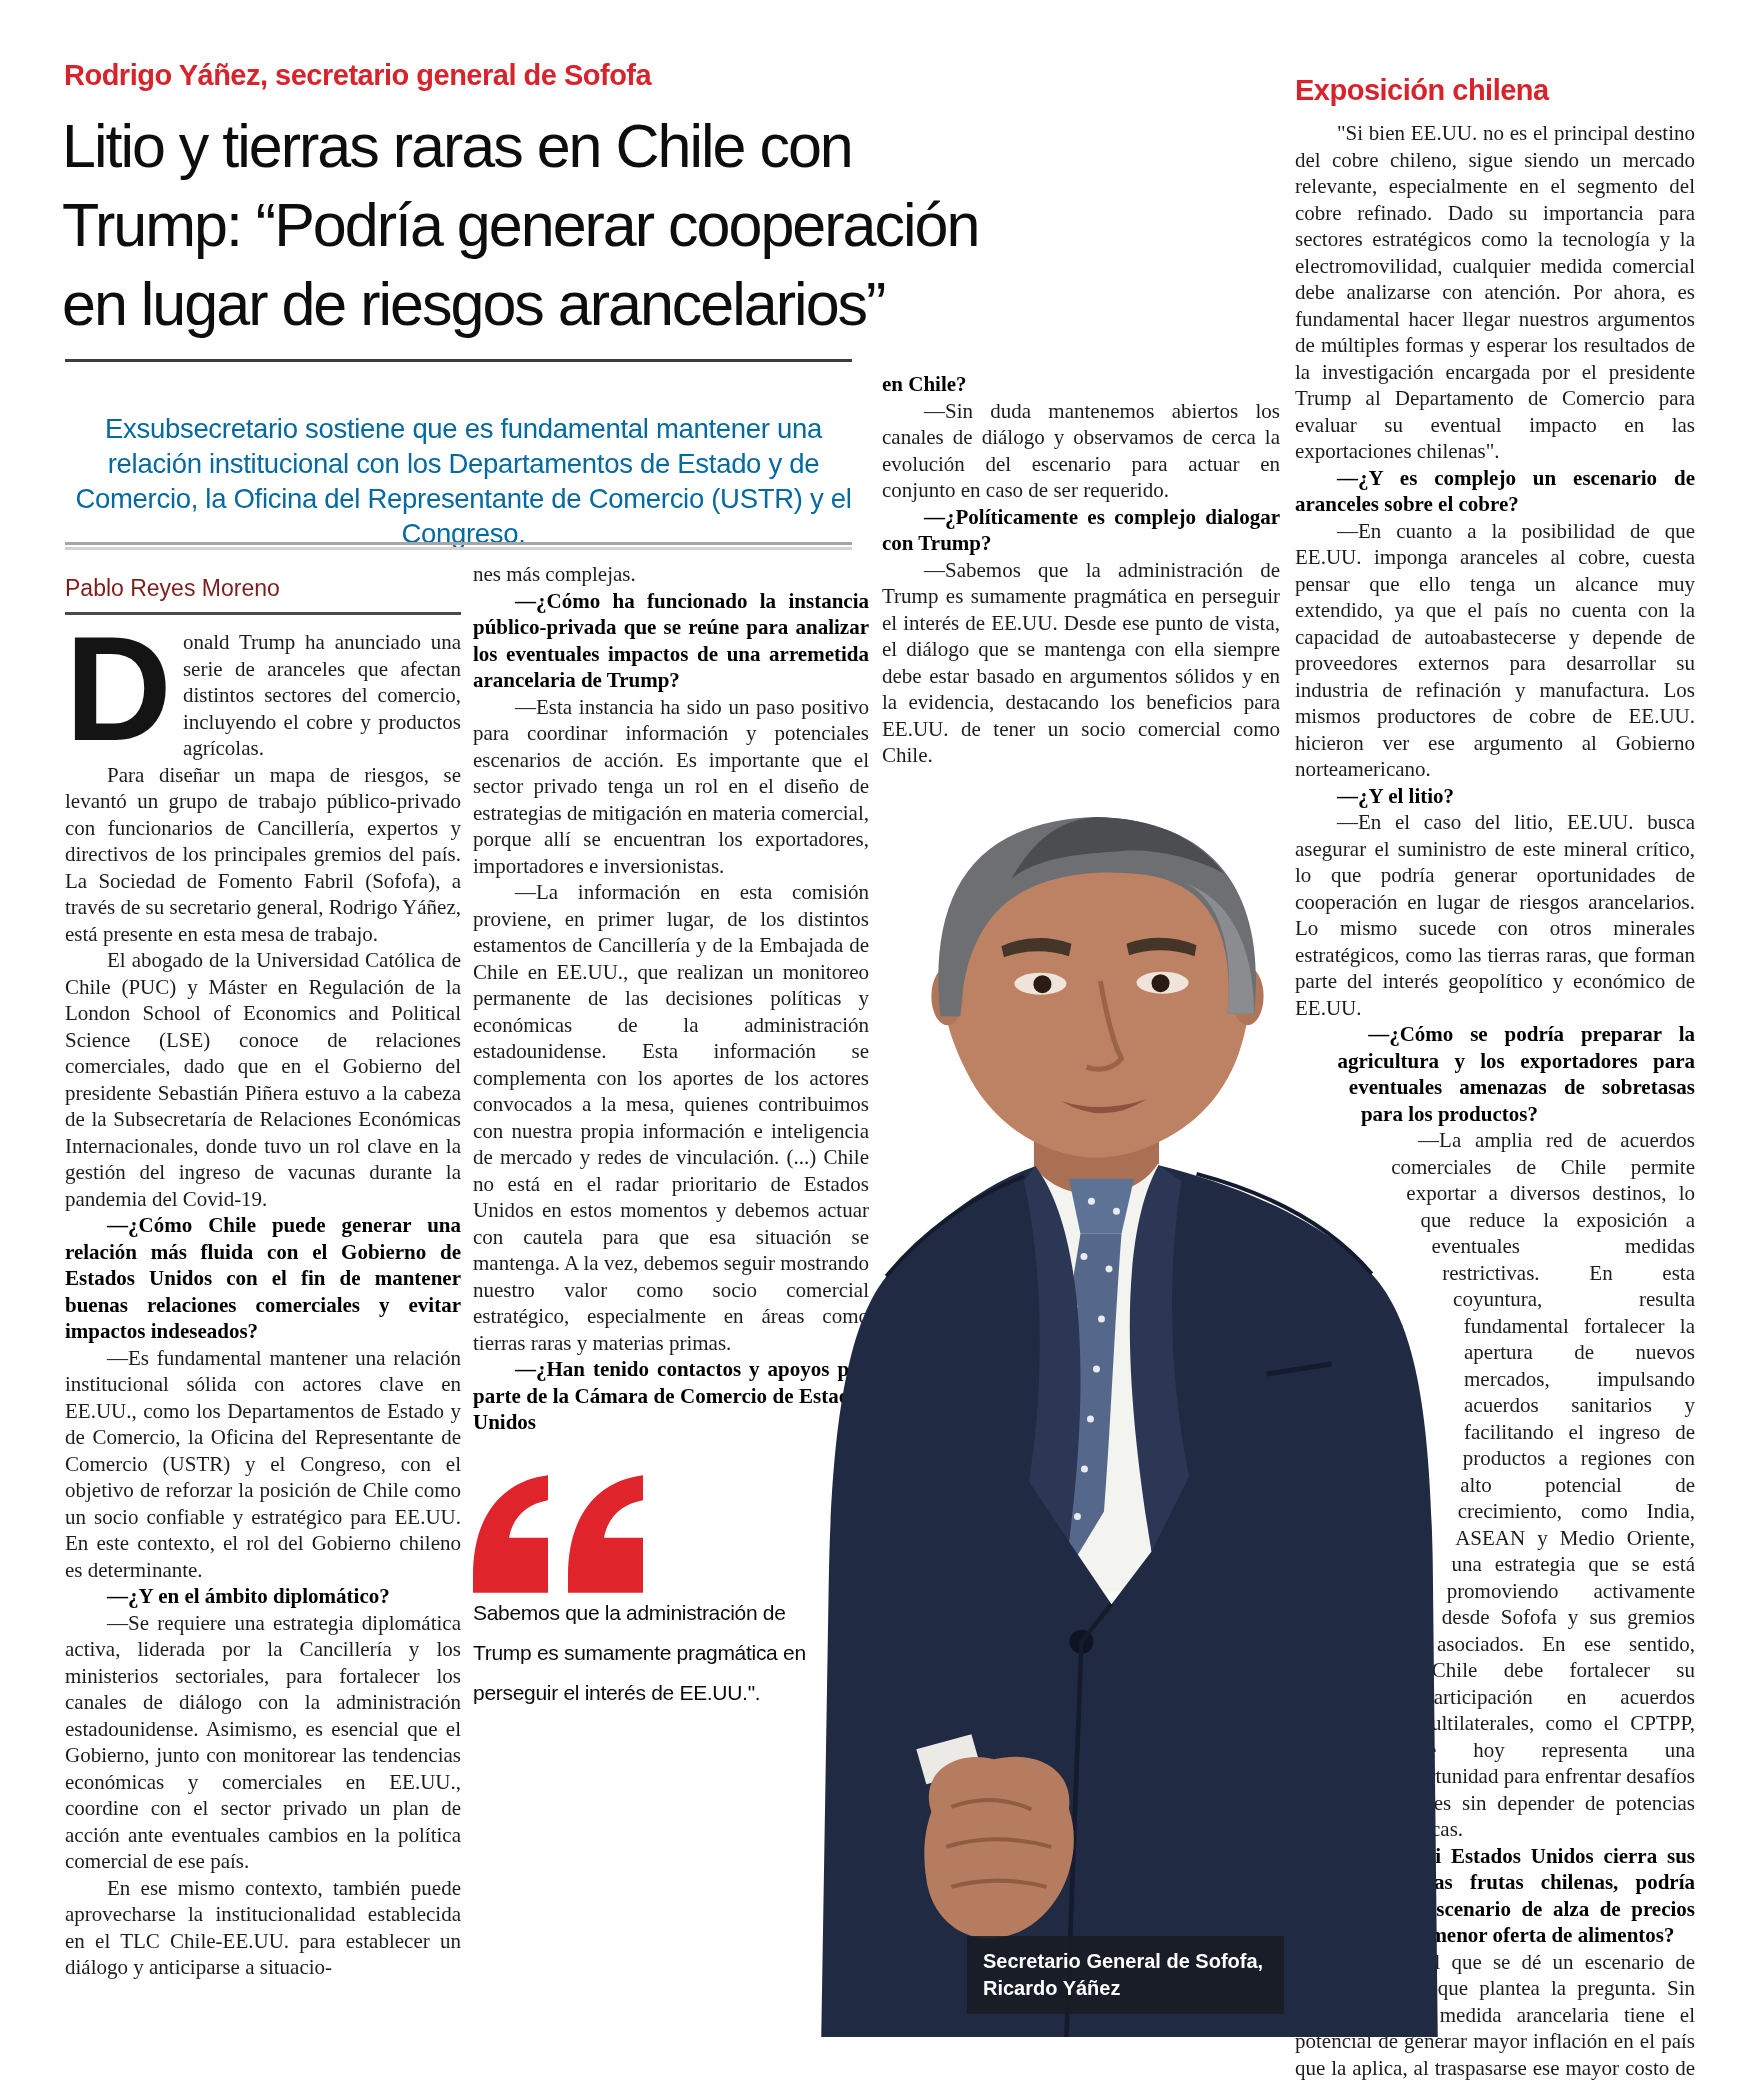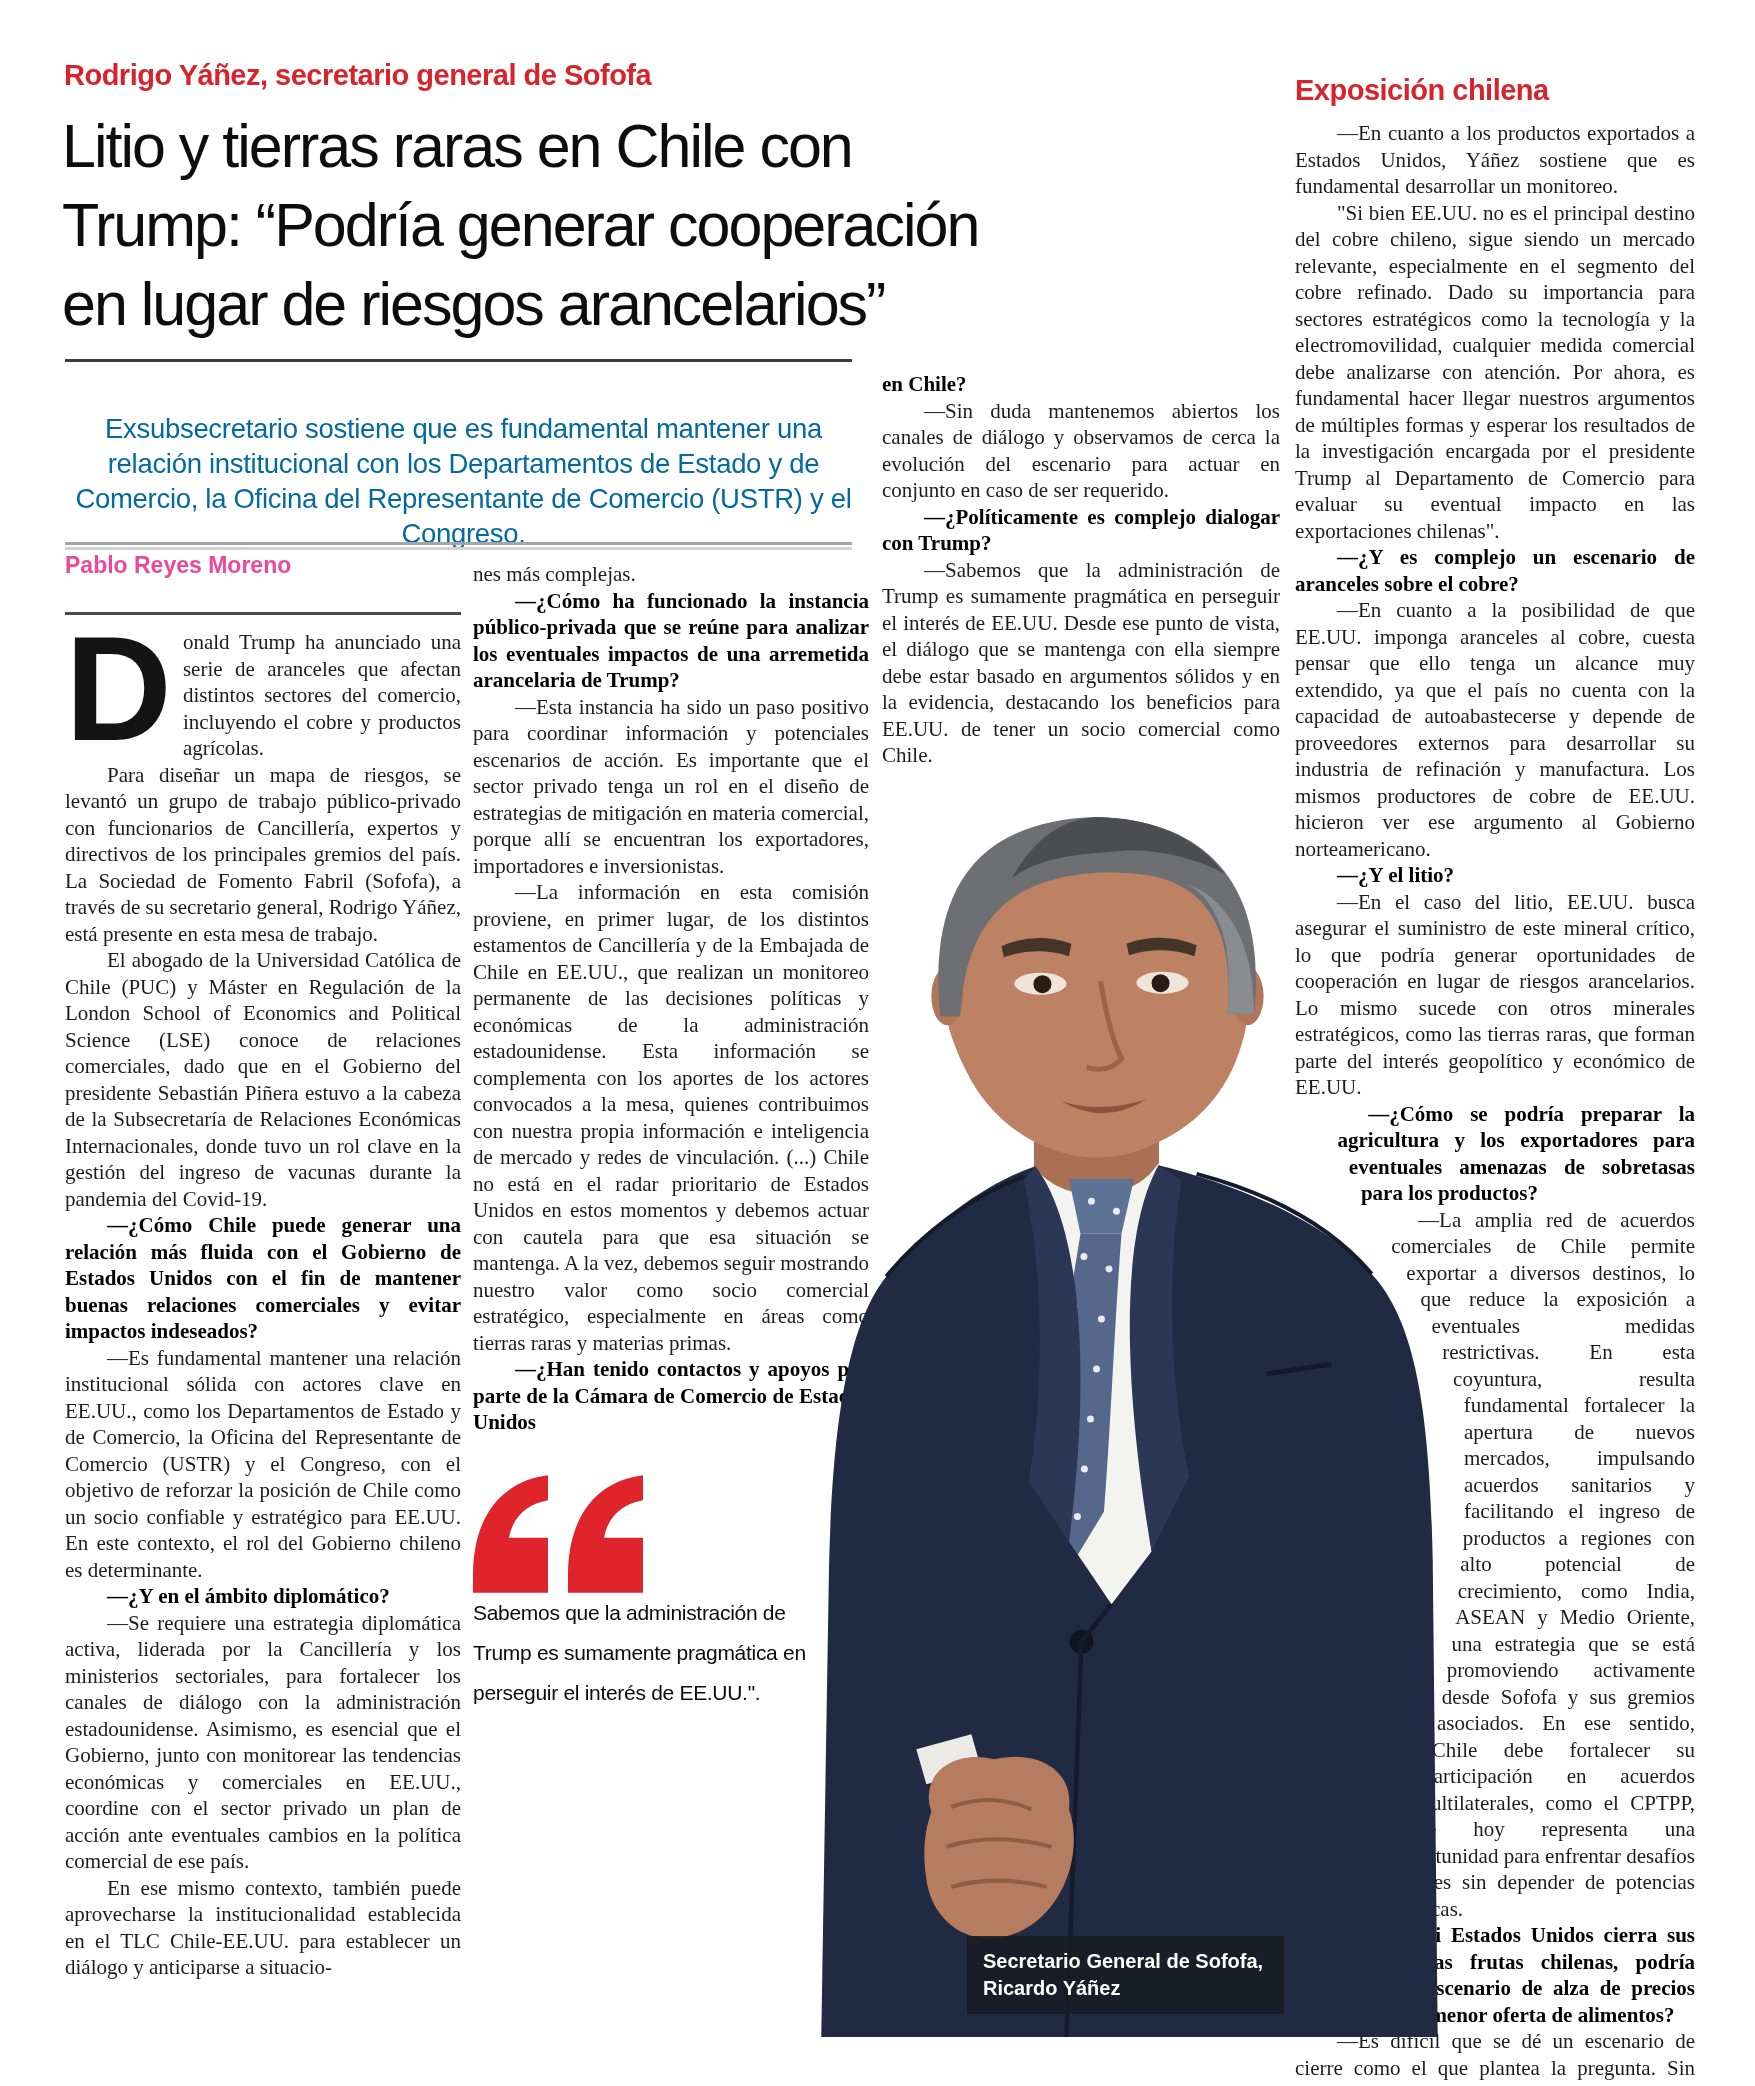--- a/index.html
+++ b/index.html
@@ -25,23 +25,23 @@
   .rule-top{left:65px;top:359px;width:787px;height:3px;background:#3d3d3d;}
   .deck{
     left:65px;top:411px;width:797px;
     font-family:"Liberation Sans",sans-serif;font-weight:normal;
     font-size:27.5px;line-height:35px;color:#0369a1;letter-spacing:-0.3px;text-align:center;
   }
   .deck-rule{left:65px;top:542px;width:787px;height:7.5px;}
   .deck-rule .r1{height:2.5px;background:#a6a6a6;}
   .deck-rule .r2{height:2.5px;background:#d2d2d2;margin-top:2.5px;}
   .byline{
-    left:65px;top:552px;
-    font-family:"Liberation Sans",sans-serif;font-weight:bold;
-    font-size:23px;color:#ec4899;
+    left:65px;top:575px;
+    font-family:"Liberation Sans",sans-serif;font-weight:normal;
+    font-size:23px;color:#7f1d1d;
   }
   .byline-rule{left:65px;top:612px;width:396px;height:2.5px;background:#4a4a4a;}
 
   
   .col{
     font-size:21px;line-height:26.5px;text-align:justify;color:#1c1c1c;
   }
   .col p{margin:0;text-indent:42px;}
   .col p.noindent{text-indent:0;}
   .col p.q{font-weight:bold;color:#000;}
@@ -201,21 +201,20 @@
 
   <path d="M 230 1935 L 340 1905 L 360 1975 L 250 2005 Z" fill="#eceae6"></path>
   <path d="M 260 2060 C 235 1985 305 1935 385 1955 C 470 1935 545 1975 535 2055 C 565 2140 525 2260 435 2300 C 345 2340 262 2285 250 2195 C 242 2140 246 2100 260 2060 Z" fill="#b67c60"></path>
   <path d="M 300 2050 Q 380 2020 460 2055 M 290 2130 Q 385 2100 500 2130 M 300 2210 Q 390 2185 490 2210" fill="none" stroke="#8f5c44" stroke-width="8"></path>
 </svg>
 
 <div class="abs caption">Secretario General de Sofofa, Ricardo Yáñez</div>
 
 <div class="abs col col4">
   <h2 class="col4-heading">Exposición chilena</h2>
-  <p>—En cuanto a los productos exportados a Estados Unidos, Yáñez sostiene que es fundamental desarrollar un monitoreo.</p>
   <p>"Si bien EE.UU. no es el principal destino del cobre chileno, sigue siendo un mercado relevante, especialmente en el segmento del cobre refinado. Dado su importancia para sectores estratégicos como la tecnología y la electromovilidad, cualquier medida comercial debe analizarse con atención. Por ahora, es fundamental hacer llegar nuestros argumentos de múltiples formas y esperar los resultados de la investigación encargada por el presidente Trump al Departamento de Comercio para evaluar su eventual impacto en las exportaciones chilenas".</p>
   <p class="q">—¿Y es complejo un escenario de aranceles sobre el cobre?</p>
   <p>—En cuanto a la posibilidad de que EE.UU. imponga aranceles al cobre, cuesta pensar que ello tenga un alcance muy extendido, ya que el país no cuenta con la capacidad de autoabastecerse y depende de proveedores externos para desarrollar su industria de refinación y manufactura. Los mismos productores de cobre de EE.UU. hicieron ver ese argumento al Gobierno norteamericano.</p>
   <p class="q">—¿Y el litio?</p>
   <p>—En el caso del litio, EE.UU. busca asegurar el suministro de este mineral crítico, lo que podría generar oportunidades de cooperación en lugar de riesgos arancelarios. Lo mismo sucede con otros minerales estratégicos, como las tierras raras, que forman parte del interés geopolítico y económico de EE.UU.</p>
   <div class="suit-spacer"></div>
   <p class="q">—¿Cómo se podría preparar la agricultura y los exportadores para eventuales amenazas de sobretasas para los productos?</p>
   <p>—La amplia red de acuerdos comerciales de Chile permite exportar a diversos destinos, lo que reduce la exposición a eventuales medidas restrictivas. En esta coyuntura, resulta fundamental fortalecer la apertura de nuevos mercados, impulsando acuerdos sanitarios y facilitando el ingreso de productos a regiones con alto potencial de crecimiento, como India, ASEAN y Medio Oriente, una estrategia que se está promoviendo activamente desde Sofofa y sus gremios asociados. En ese sentido, Chile debe fortalecer su participación en acuerdos multilaterales, como el CPTPP, que hoy representa una oportunidad para enfrentar desafíos globales sin depender de potencias específicas.</p>
   <p class="q">—¿Si Estados Unidos cierra sus puertas a las frutas chilenas, podría generarse un escenario de alza de precios producto de la menor oferta de alimentos?</p>
   <p>—Es difícil que se dé un escenario de cierre como el que plantea la pregunta. Sin embargo, toda medida arancelaria tiene el potencial de generar mayor inflación en el país que la aplica, al traspasarse ese mayor costo de importación al consumidor.</p>

